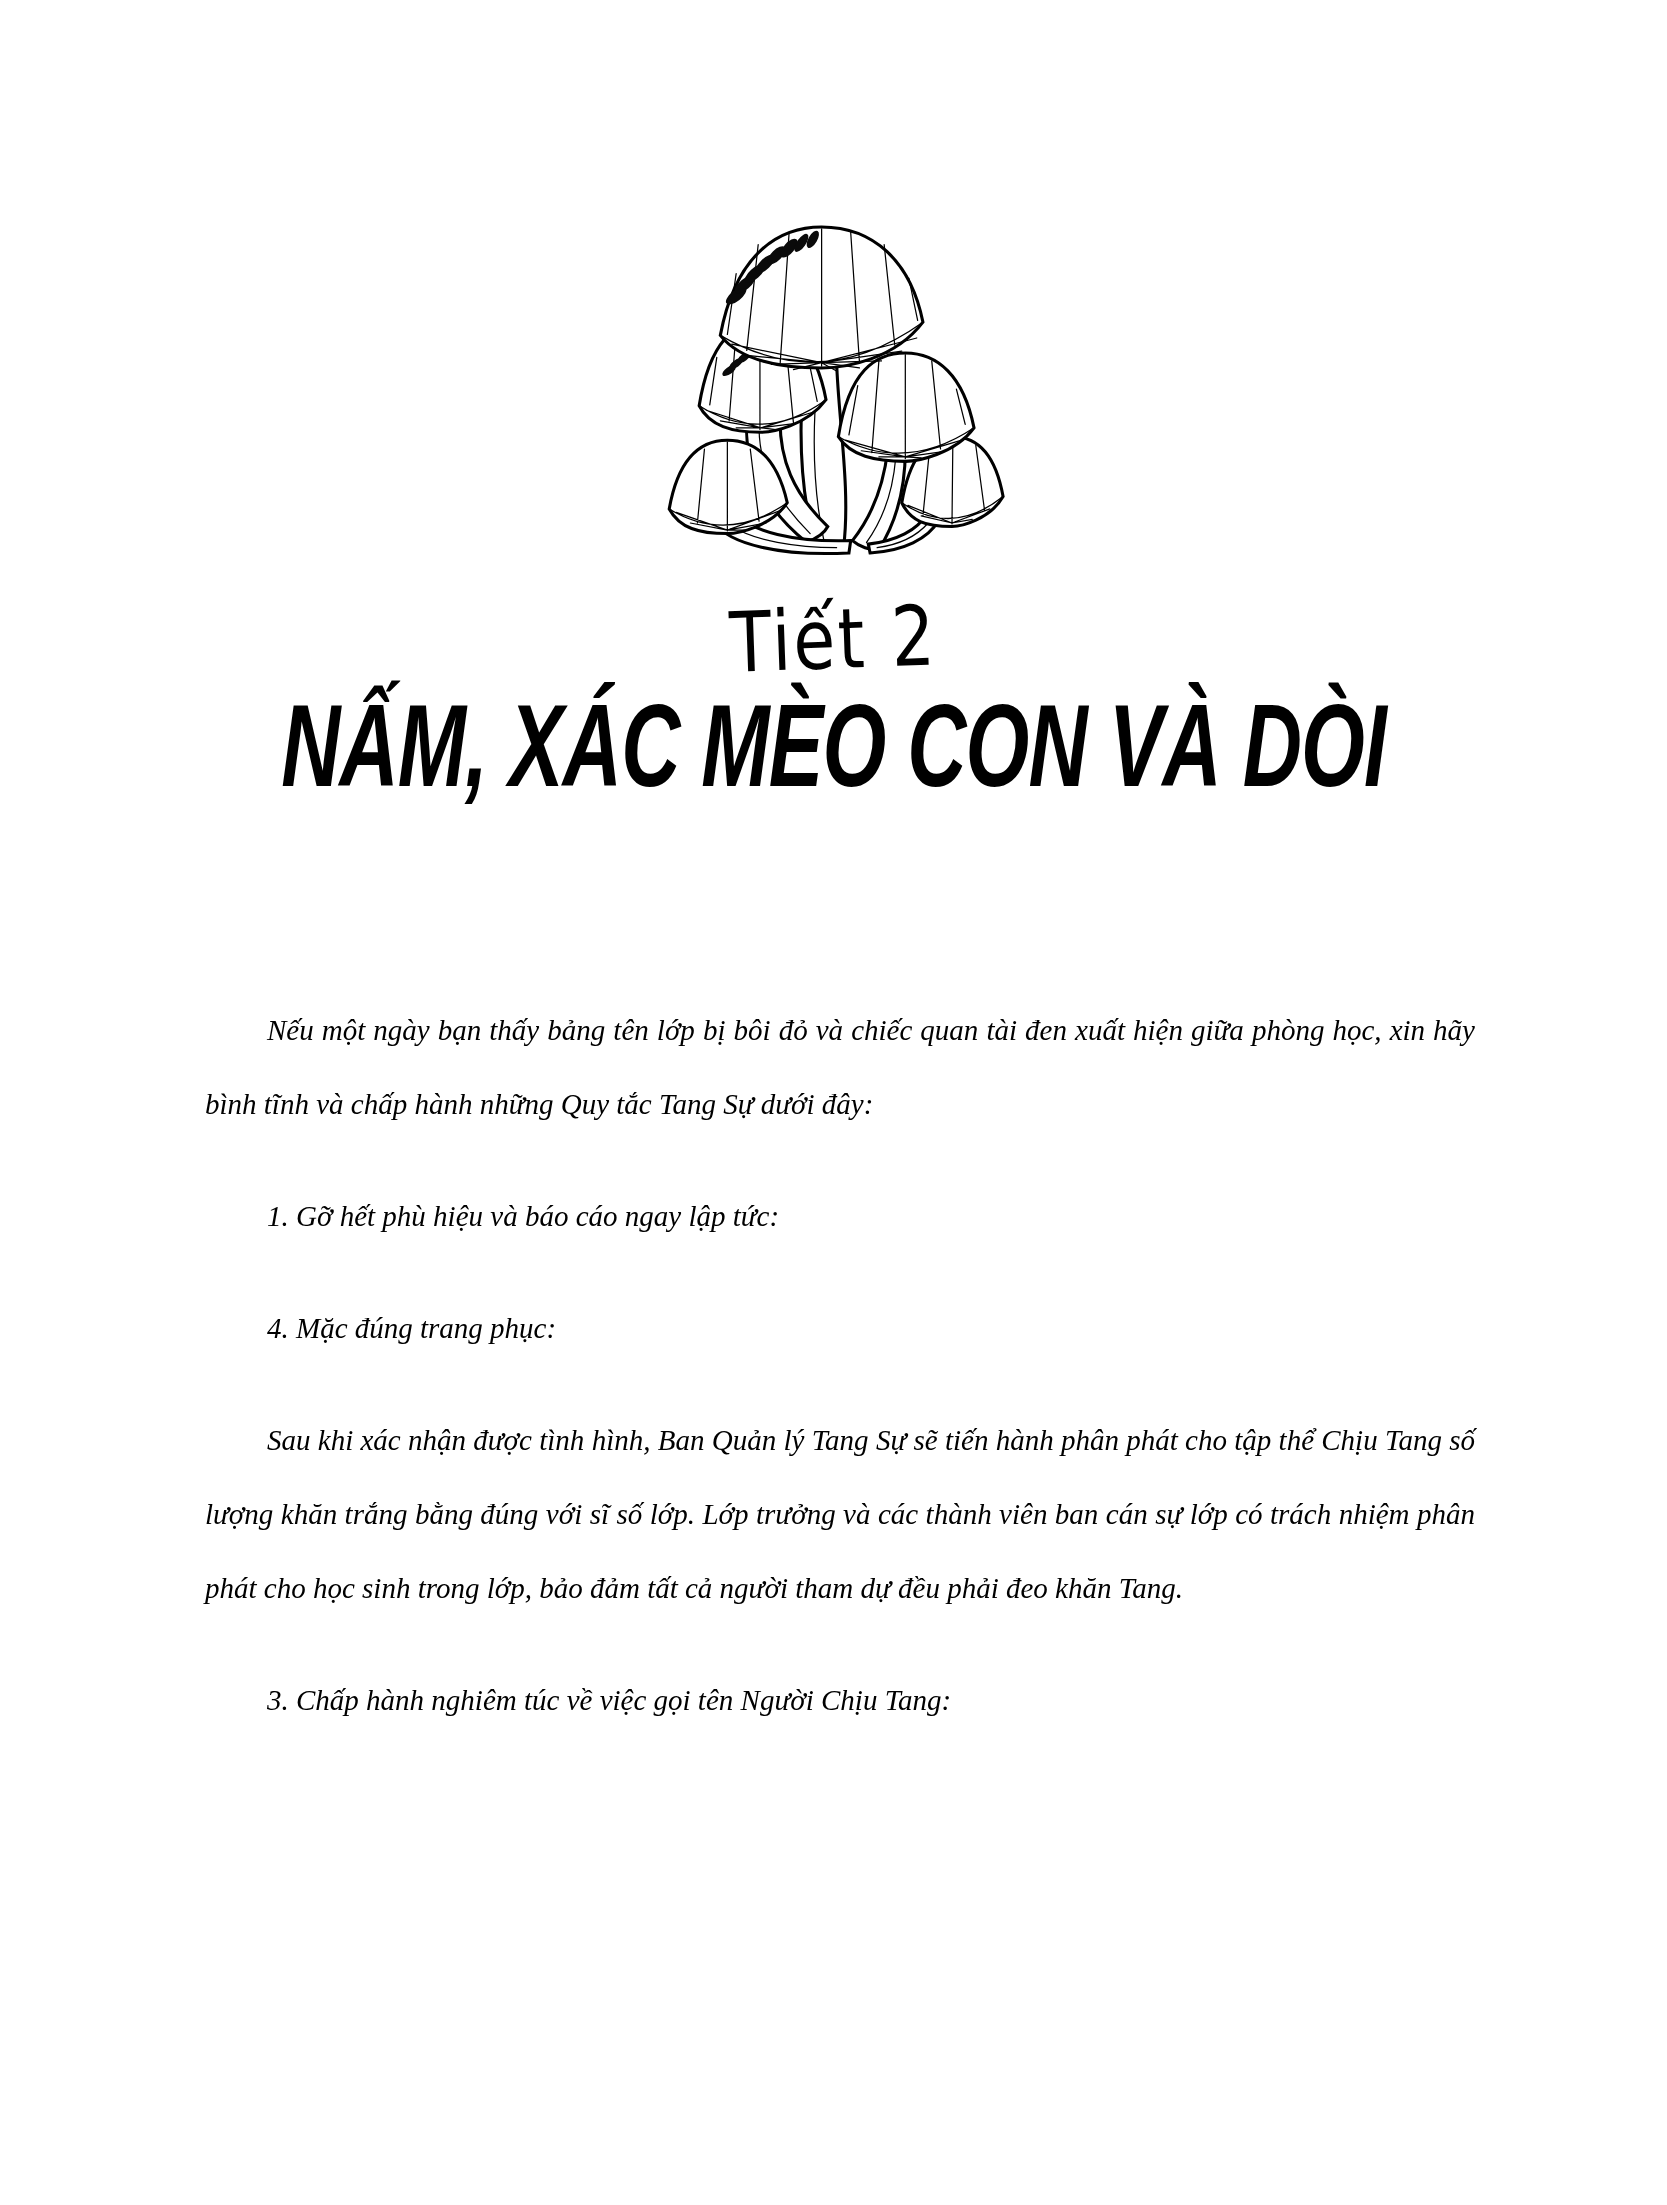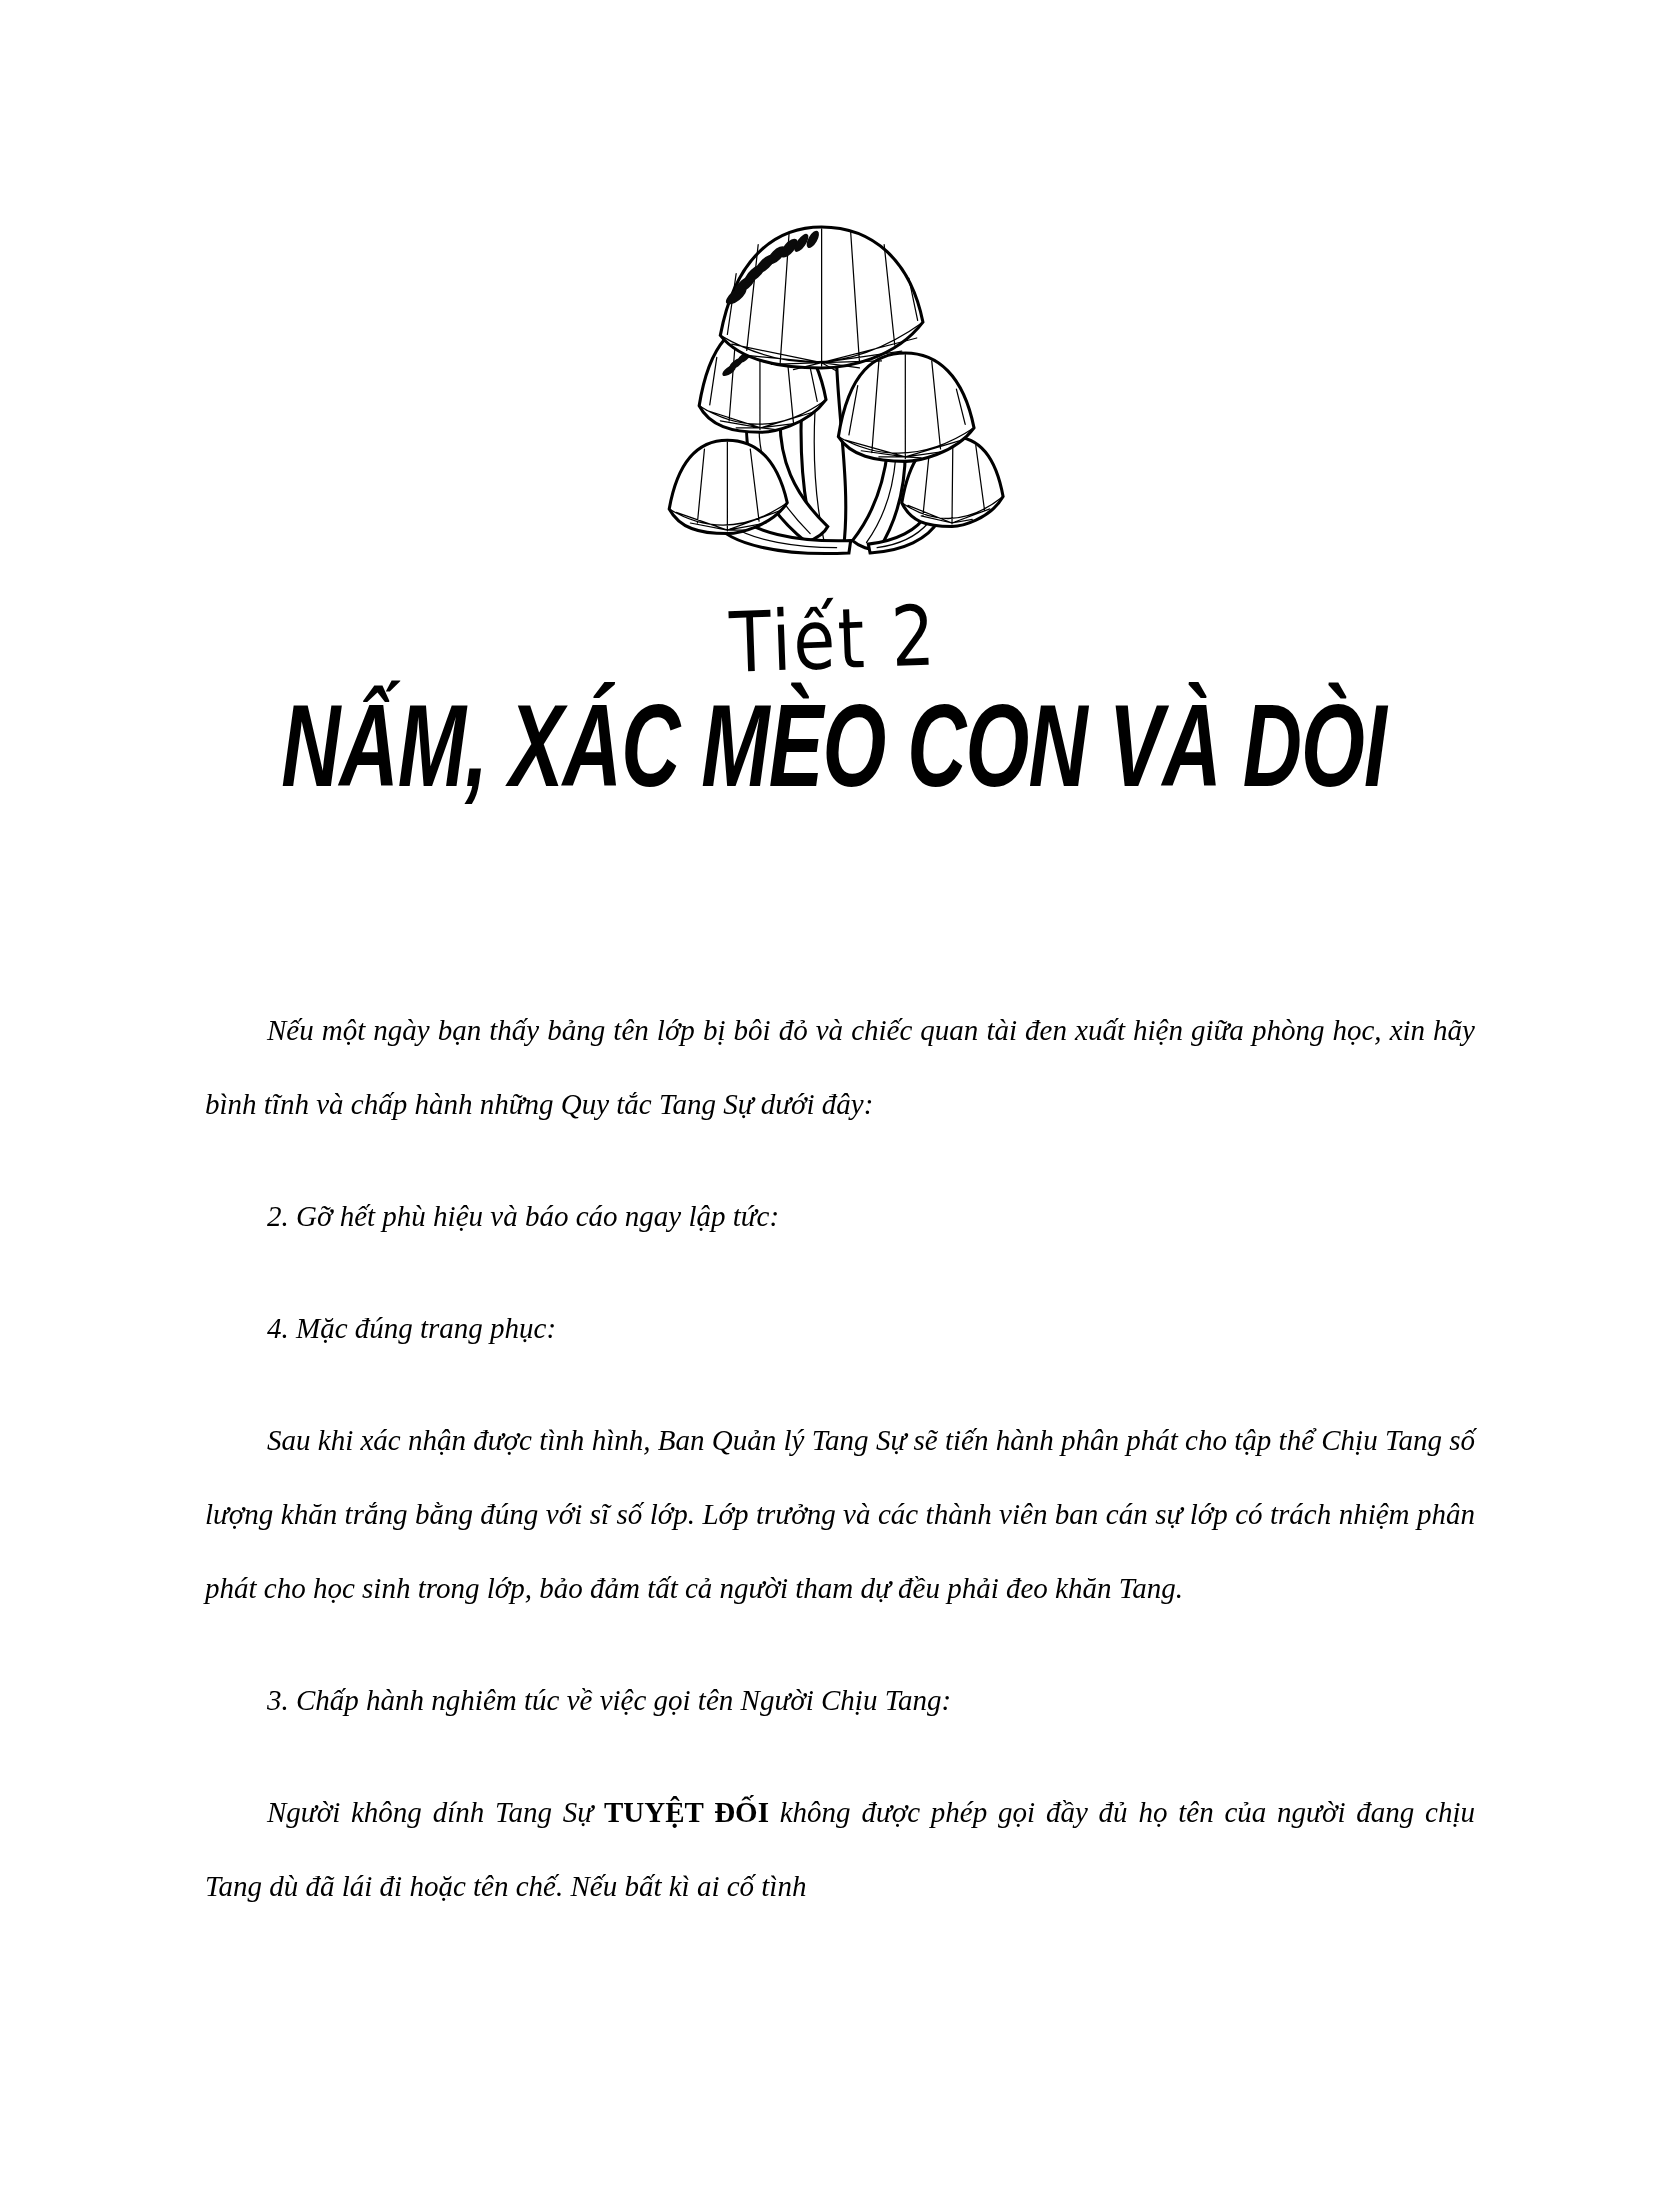--- a/index.html
+++ b/index.html
@@ -100,21 +100,20 @@
         <ellipse class="dk" cx="187" cy="56" rx="5" ry="11" transform="rotate(30 187 56)"></ellipse>
       </g>
     </svg>
   </div>
 
   <div class="chapter-label">Tiết 2</div>
   <div class="chapter-title">NẤM, XÁC MÈO CON VÀ DÒI</div>
 
   <div class="body-text">
     <p>Nếu một ngày bạn thấy bảng tên lớp bị bôi đỏ và chiếc quan tài đen xuất hiện giữa phòng học, xin hãy bình tĩnh và chấp hành những Quy tắc Tang Sự dưới đây:</p>
-    <p>2. Gỡ hết phù hiệu và báo cáo ngay lập tức:</p>
+    <p>1. Gỡ hết phù hiệu và báo cáo ngay lập tức:</p>
     <p>4. Mặc đúng trang phục:</p>
     <p>Sau khi xác nhận được tình hình, Ban Quản lý Tang Sự sẽ tiến hành phân phát cho tập thể Chịu Tang số lượng khăn trắng bằng đúng với sĩ số lớp. Lớp trưởng và các thành viên ban cán sự lớp có trách nhiệm phân phát cho học sinh trong lớp, bảo đảm tất cả người tham dự đều phải đeo khăn Tang.</p>
     <p class="bold">3. Chấp hành nghiêm túc về việc gọi tên Người Chịu Tang:</p>
-    <p><span>Người không dính Tang Sự </span><span class="upright">TUYỆT ĐỐI</span><span> không được phép gọi đầy đủ họ tên của người đang chịu Tang dù đã lái đi hoặc tên chế. Nếu bất kì ai cố tình</span></p>
   </div>
 
 </div>
 
 
 </body></html>

